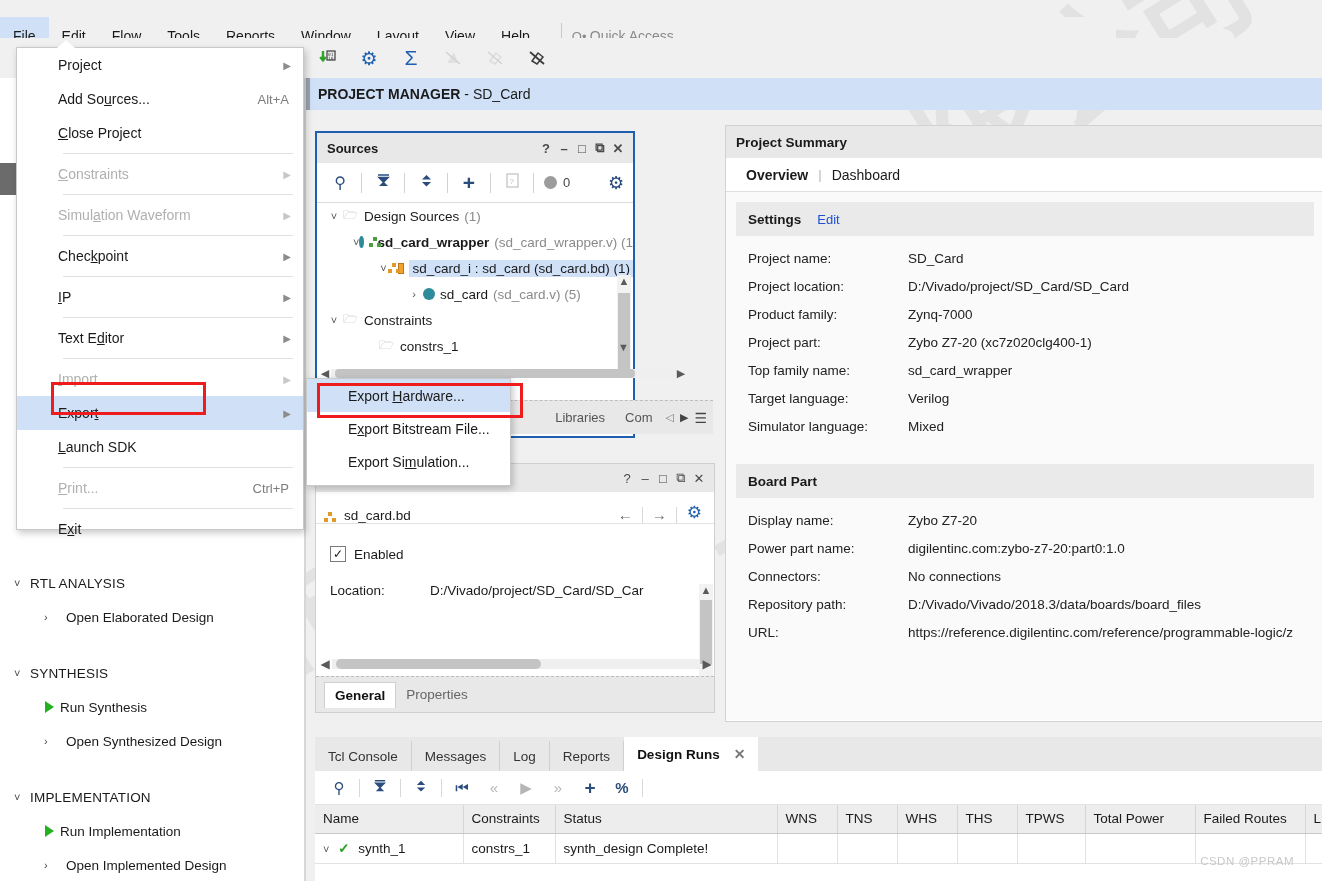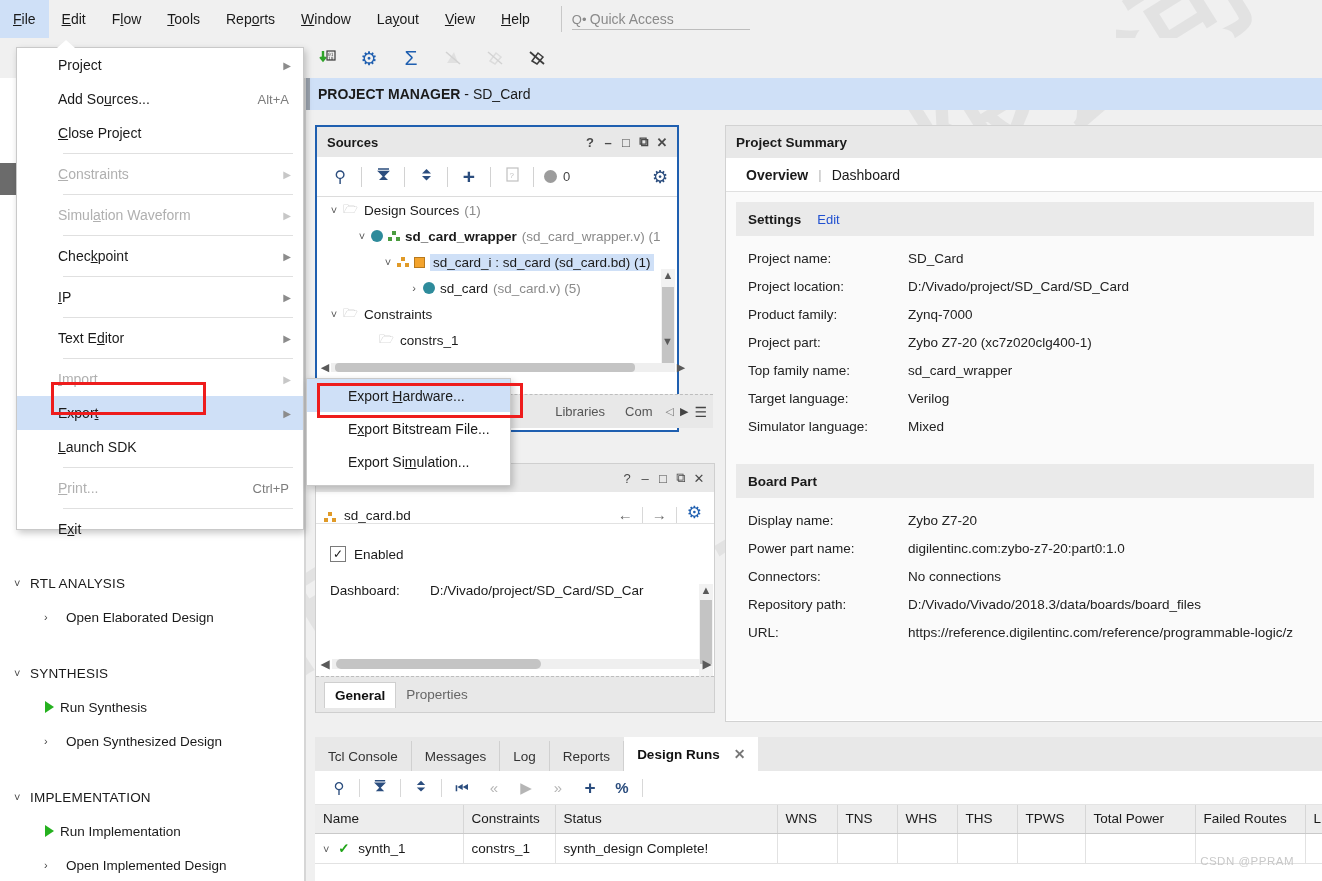--- a/index.html
+++ b/index.html
@@ -19,21 +19,21 @@
     position: absolute; pointer-events: none; user-select: none;
     color: rgba(0,0,0,0.055); font-weight: bold; white-space: nowrap;
     font-family: "DejaVu Sans", sans-serif;
   }
   .wm1 { left: 905px; top: -20px; font-size: 122px; transform: rotate(-32deg); }
   .wm2 { left: 690px; top: 340px; font-size: 122px; transform: rotate(-32deg); }
   .wm3 { left: 30px;  top: 600px; font-size: 122px; transform: rotate(-32deg); }
 
   
   .menubar {
-    position: absolute; left: 0; top: 0; width: 1116px; height: 38px;
+    position: absolute; left: 0; top: 17px; width: 1116px; height: 38px;
     background: #f0f0f0; display: flex; align-items: center;
   }
   .menu-item {
     height: 38px; line-height: 38px; padding: 0 13px; font-size: 14px;
     color: #1a1a1a; cursor: default;
   }
   .menu-item.active { background: #cfe0f7; }
   .mnem { text-decoration: underline; }
   .menu-sep-v { width: 1px; height: 26px; background: #c8c8c8; margin: 0 10px 0 18px; }
   .quick {
@@ -91,21 +91,21 @@
   .panel { position: absolute; background: #ffffff; }
   .panel-head {
     height: 30px; background: #e8e8e8; display: flex; align-items: center;
     padding: 0 6px 0 10px; font-weight: bold; font-size: 13px;
   }
   .panel-head .spacer { flex: 1; }
   .hd-btn { width: 18px; text-align: center; color: #4a4a4a; font-size: 13px; }
 
   
   #sources {
-    left: 315px; top: 125px; width: 364px; height: 307px;
+    left: 315px; top: 131px; width: 320px; height: 307px;
     border: 2px solid #1f5fb0; background: #fff;
   }
   .src-toolbar {
     height: 40px; background: #fff; display: flex; align-items: center; padding-left: 6px;
     border-bottom: 1px solid #dcdcdc;
   }
   .src-tb-btn { width: 34px; text-align: center; color: #2b4d7e; font-size: 16px; }
   .src-vsep { width: 1px; height: 20px; background: #d2d2d2; margin: 0 4px; }
   .src-count { display:flex; align-items:center; gap:6px; color:#444; font-size: 13px; padding-left: 6px;}
   .gray-dot { width: 13px; height: 13px; border-radius: 50%; background: #9c9c9c; display:inline-block;}
@@ -485,21 +485,21 @@
       <span style="color:#6a6a6a;font-size:15px;padding:0 9px">→</span>
       <span style="color:#bfbfbf;width:1px;height:16px;background:#d8d8d8;display:inline-block"></span>
       <span style="color:#1f5fb0;font-size:17px;padding:0 4px 0 10px">⚙</span>
     </div>
     <div class="bd-body">
       <div class="bd-row">
         <span class="cbox">✓</span>
         <span>Enabled</span>
       </div>
       <div class="bd-row">
-        <span class="bd-lbl">Dashboard:</span>
+        <span class="bd-lbl">Location:</span>
         <span style="white-space:nowrap;overflow:hidden;max-width:245px">D:/Vivado/project/SD_Card/SD_Car</span>
       </div>
       <div class="bd-vscroll">
         <div style="text-align:center;color:#5a5a5a;font-size:11px;">▲</div>
         <div class="bd-vs-thumb"></div>
         <div style="position:absolute;bottom:0;width:14px;text-align:center;color:#5a5a5a;font-size:11px;">▼</div>
       </div>
     </div>
     <div class="bd-hscroll">
       <span style="color:#5a5a5a;font-size:12px;width:14px;text-align:center;">◀</span>

